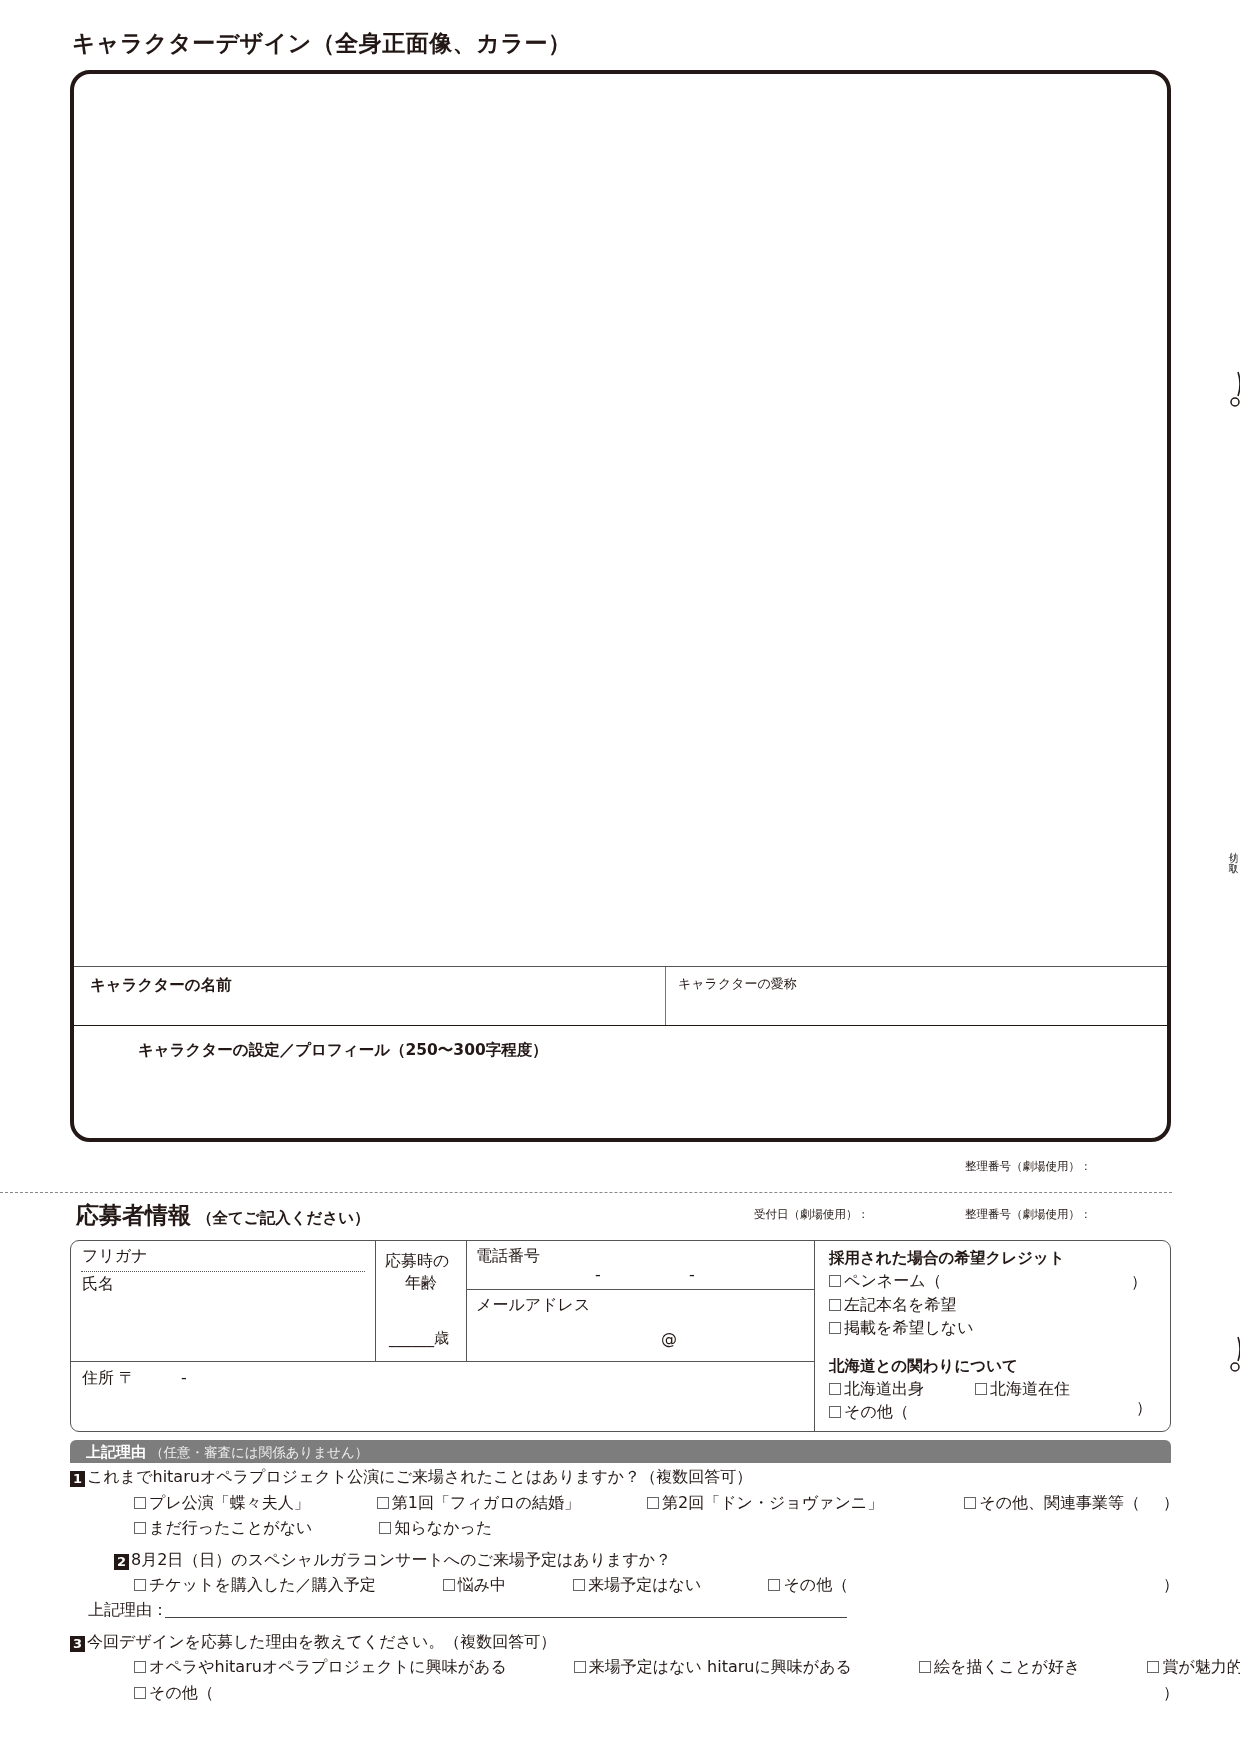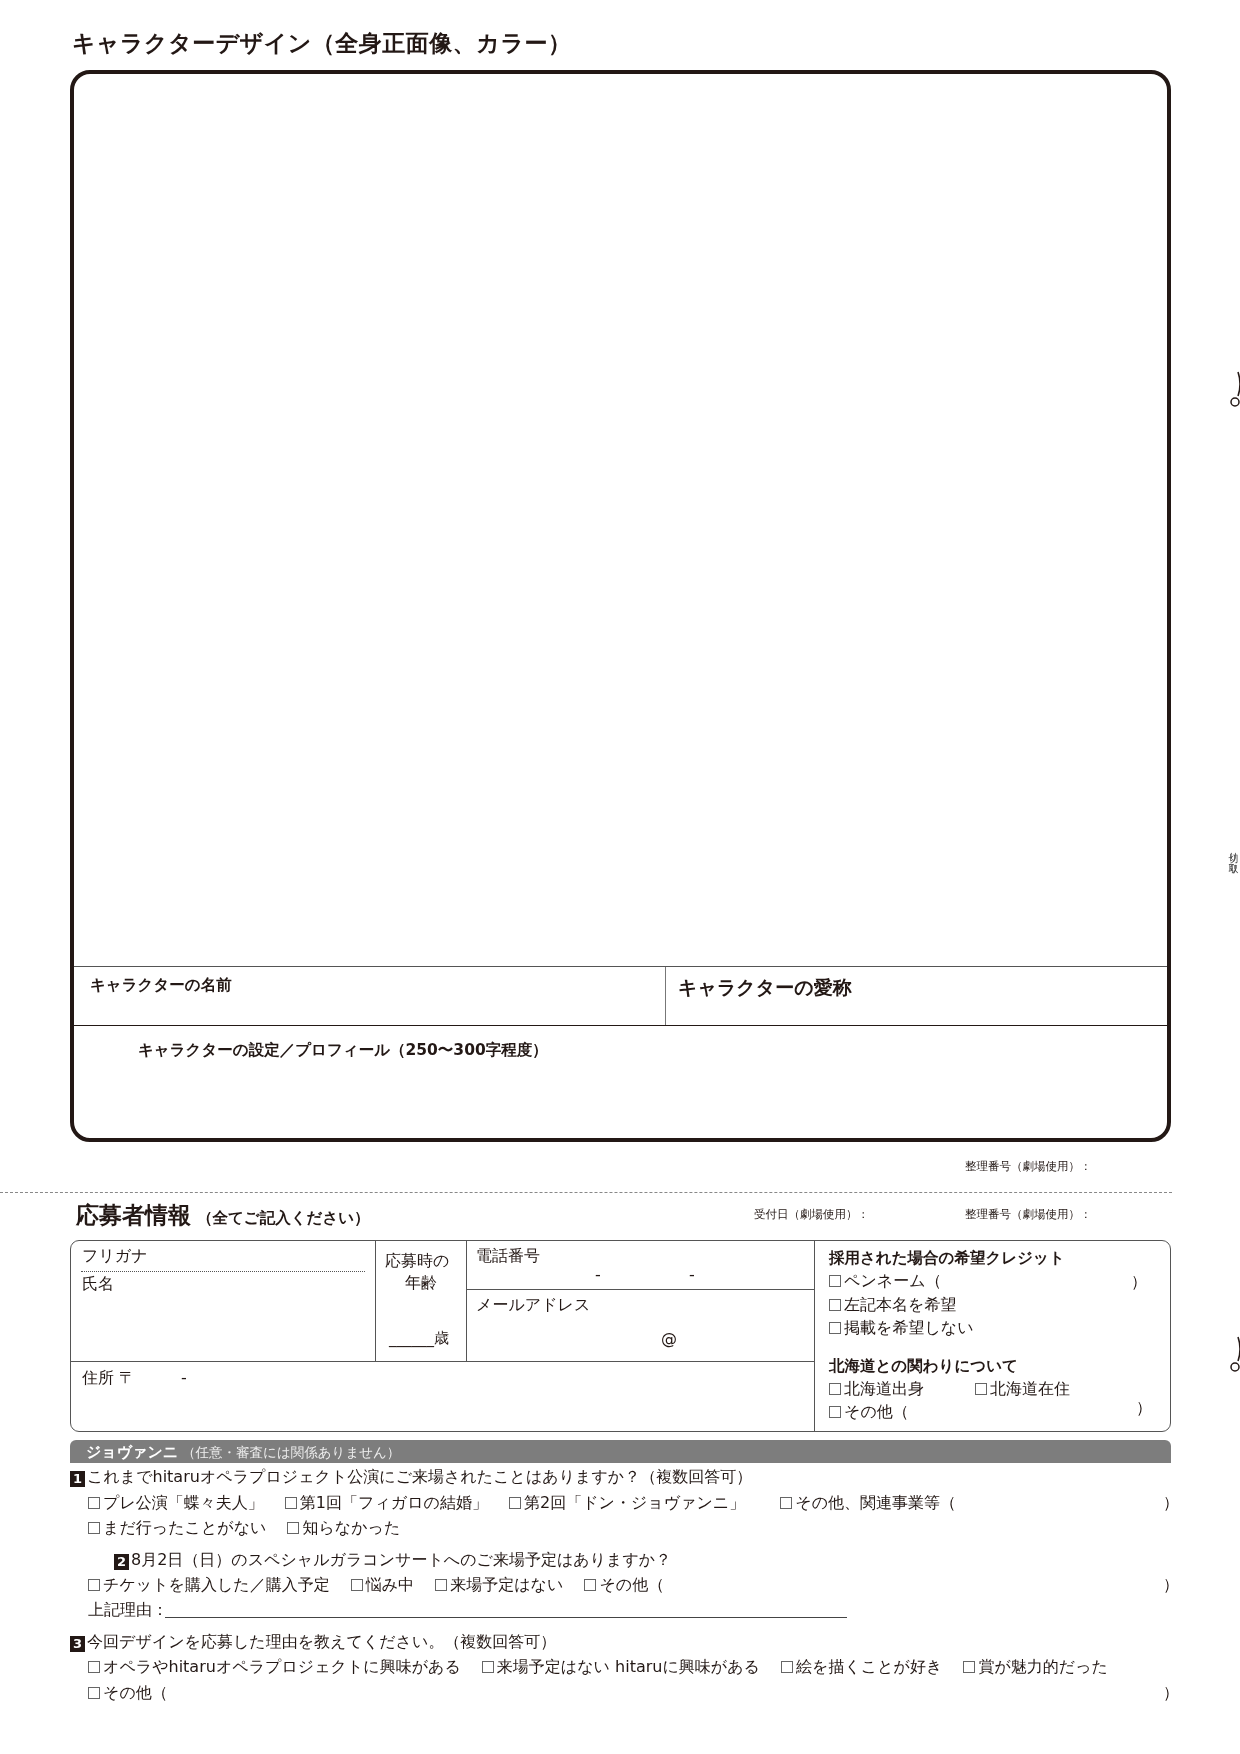--- a/index.html
+++ b/index.html
@@ -9,21 +9,21 @@
   .abs { position: absolute; }
 
   
   .design-title { left: 72px; top: 28px; font-size: 23px; font-weight: bold; letter-spacing: 0.5px; white-space: nowrap; }
 
   
   .design-frame { left: 70px; top: 70px; width: 1101px; height: 1072px; border: 4px solid #231815; border-radius: 20px; }
   .canvas-area { position: absolute; left: 0; top: 0; right: 0; height: 892px; }
   .row-names { position: absolute; left: 0; right: 0; top: 892px; height: 60px; border-top: 1.5px solid #555; border-bottom: 1.5px solid #231815; display: flex; }
   .name-cell { width: 592px; border-right: 1.5px solid #777; padding: 8px 16px; font-size: 15.5px; font-weight: bold; }
-  .nick-cell { flex: 1; padding: 8px 12px; font-size: 19px; font-weight: bold; }
+  .nick-cell { flex: 1; padding: 8px 12px; font-size: 13px; font-weight: normal; }
   .profile-cell { position: absolute; left: 0; right: 0; top: 952px; bottom: 0; padding: 14px 32px; font-size: 15.5px; font-weight: bold; margin-left: 32px; }
 
   .admin-text { font-size: 11.5px; white-space: nowrap; }
 
   .cut-line { left: 0; top: 1192px; width: 1172px; border-top: 1.5px dashed #888; }
 
   .applicant-title { left: 76px; top: 1200px; white-space: nowrap; }
   .applicant-title .big { font-size: 23px; font-weight: bold; }
   .applicant-title .small { font-size: 15.5px; font-weight: bold; margin-left: 6px; }
 
@@ -38,21 +38,21 @@
   .cb-line { font-size: 16px; white-space: nowrap; line-height: 23.5px; position: relative; }
   .box { display: inline-block; width: 12px; height: 12px; border: 1px solid #666; margin-right: 3px; vertical-align: -1px; }
 
   
   .survey-bar { left: 70px; top: 1440px; width: 1101px; height: 23px; background: #7d7d7d; border-radius: 6px 6px 0 0; color: #fff; padding-left: 16px; line-height: 23px; white-space: nowrap; }
   .survey-bar .bold { font-weight: bold; font-size: 15px; }
   .survey-bar .sub { font-size: 13.5px; margin-left: 4px; color: #eee; }
 
   .q-line { font-size: 16px; white-space: nowrap; }
   .qnum { display: inline-block; width: 15px; height: 16px; background: #231815; color: #fff; font-size: 13px; font-weight: bold; text-align: center; line-height: 16px; margin-right: 2px; vertical-align: -1px; }
-  .opt { margin-right: 16px; }
+  .opt { margin-right: 16px; margin-left: 46px; }
 
   .reason-line { position: absolute; left: 165px; top: 1617px; width: 682px; border-top: 1.2px solid #444; }
 
   .paren-r { position: absolute; font-size: 16px; }
 
   .scissors { width: 20px; height: 40px; }
   .vert-text { font-size: 10px; writing-mode: vertical-rl; line-height: 10px; }
 </style>
 </head>
 <body>
@@ -139,21 +139,21 @@
       <span><span class="box"></span><span>北海道出身</span></span>
       <span style="margin-left:46px;"><span class="box"></span><span>北海道在住</span></span>
     </div>
     <div class="cb-line"><span class="box"></span><span>その他（</span></div>
   </div>
   <div class="paren-r" style="left:1060px; top:31px;">）</div>
   <div class="paren-r" style="left:1065px; top:157px;">）</div>
 </div>
 
 <div class="abs survey-bar">
-  <span class="bold">ジョヴァンニ</span><span class="sub">（任意・審査には関係ありません）</span>
+  <span class="bold">上記理由</span><span class="sub">（任意・審査には関係ありません）</span>
 </div>
 
 <div class="abs q-line" style="left:70px; top:1467px;">
   <span class="qnum">1</span><span>これまでhitaruオペラプロジェクト公演にご来場されたことはありますか？（複数回答可）</span>
 </div>
 <div class="abs q-line" style="left:88px; top:1493px;">
   <span class="opt"><span class="box"></span><span>プレ公演「蝶々夫人」</span></span>
   <span class="opt"><span class="box"></span><span>第1回「フィガロの結婚」</span></span>
   <span class="opt" style="margin-right:30px;"><span class="box"></span><span>第2回「ドン・ジョヴァンニ」</span></span>
   <span class="opt"><span class="box"></span><span>その他、関連事業等（</span></span>

